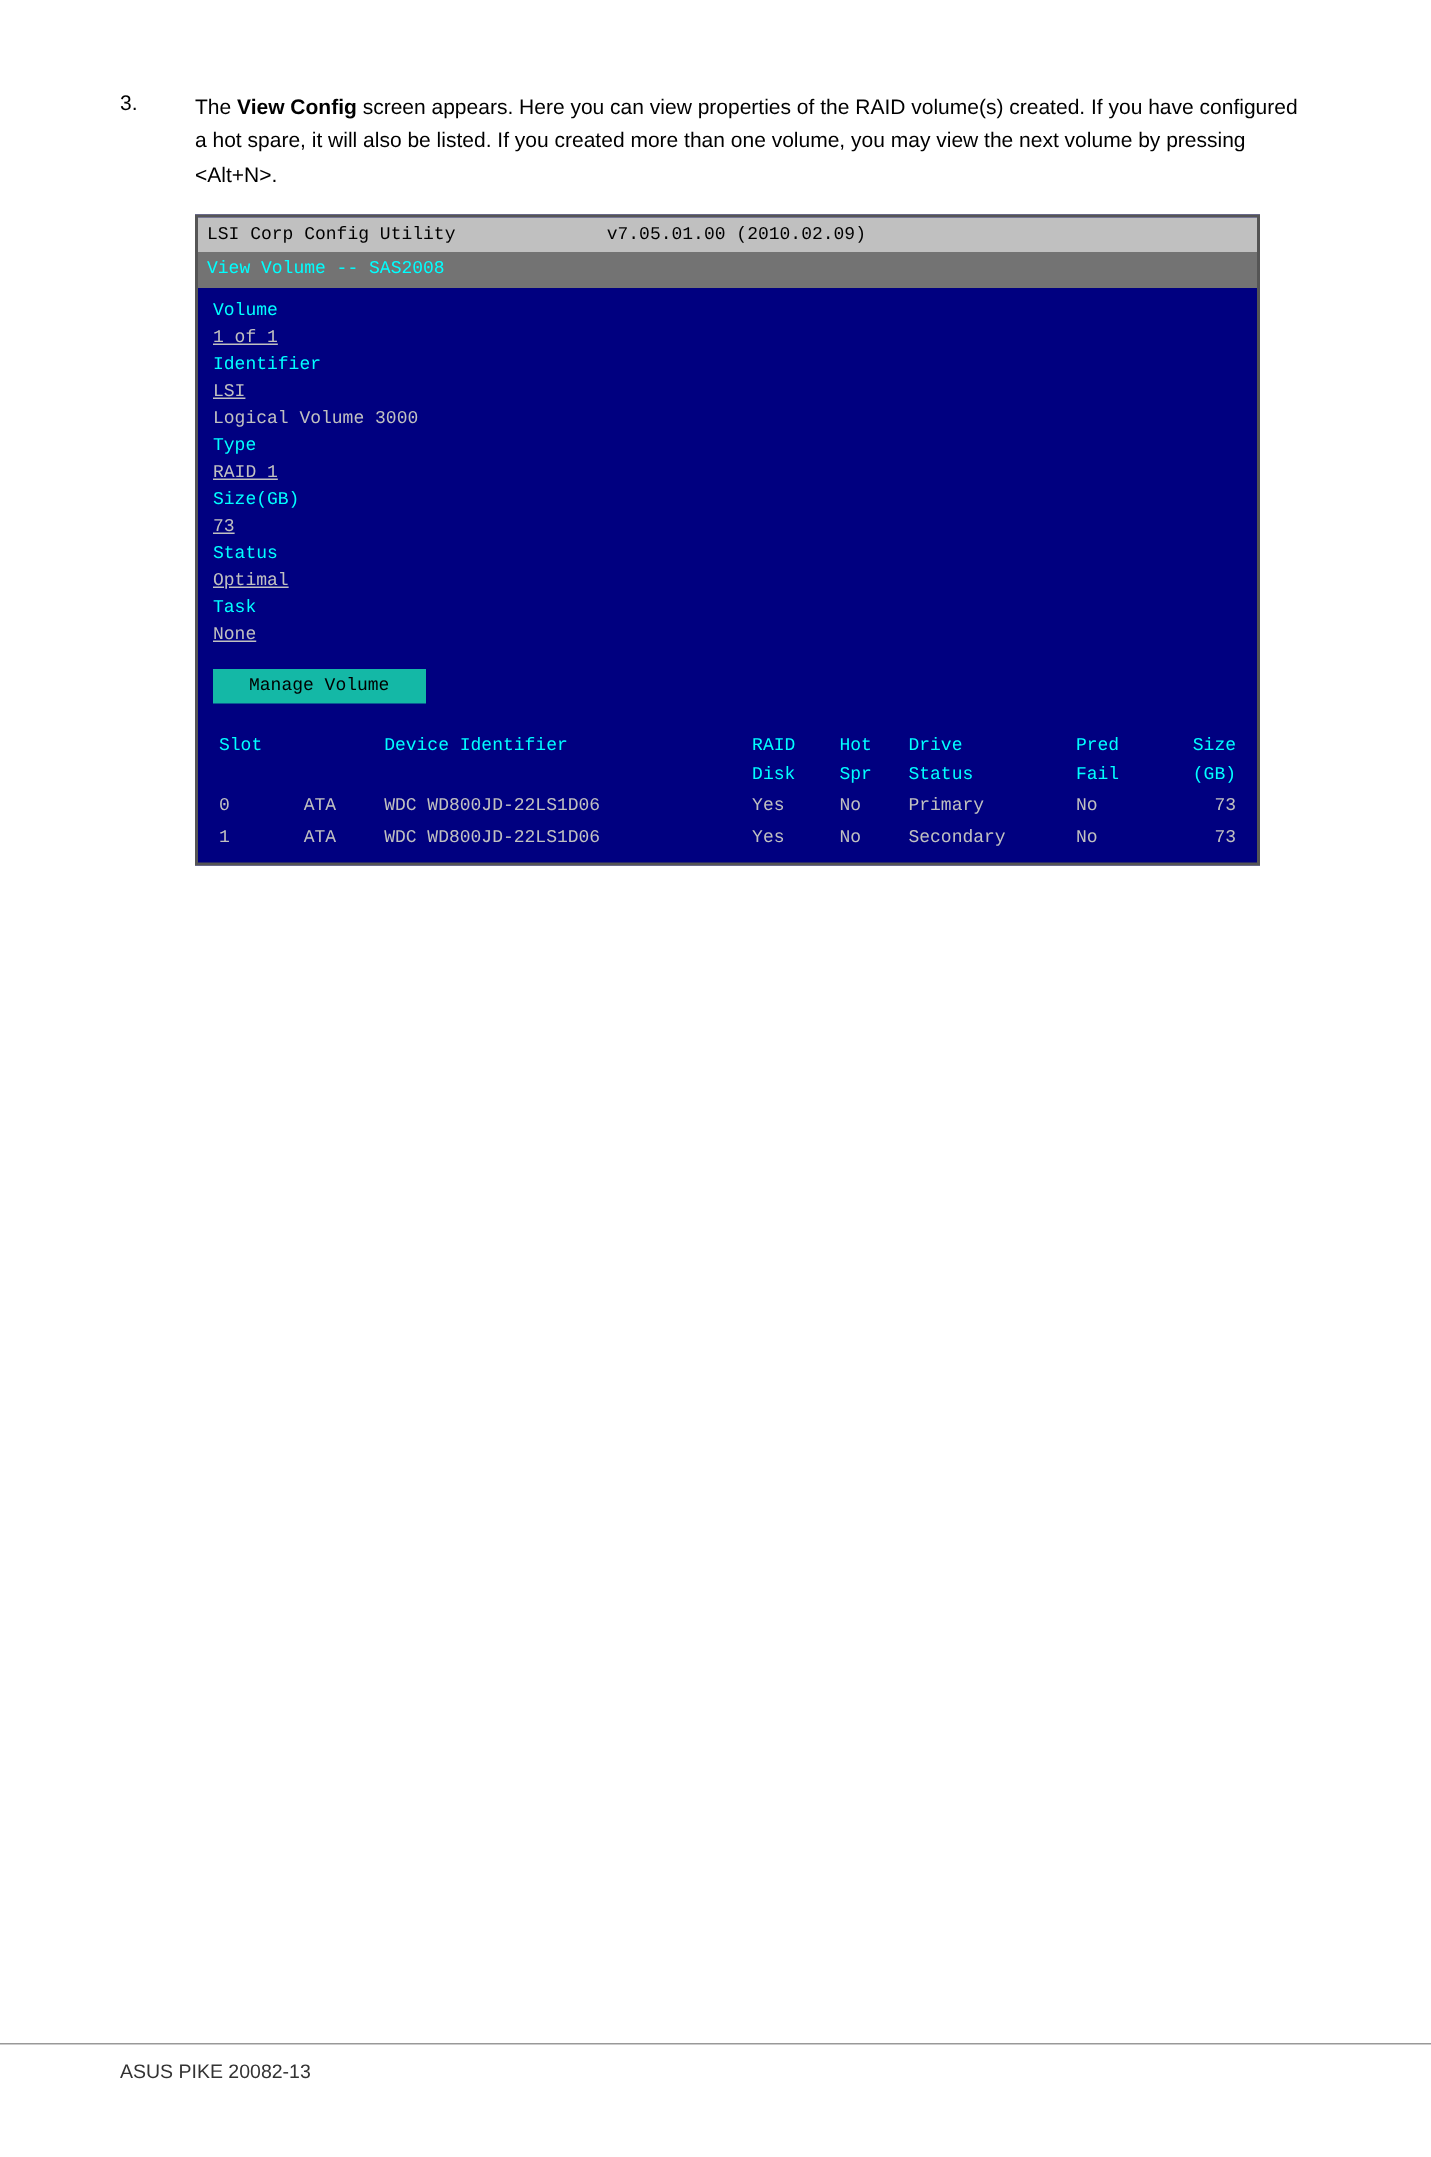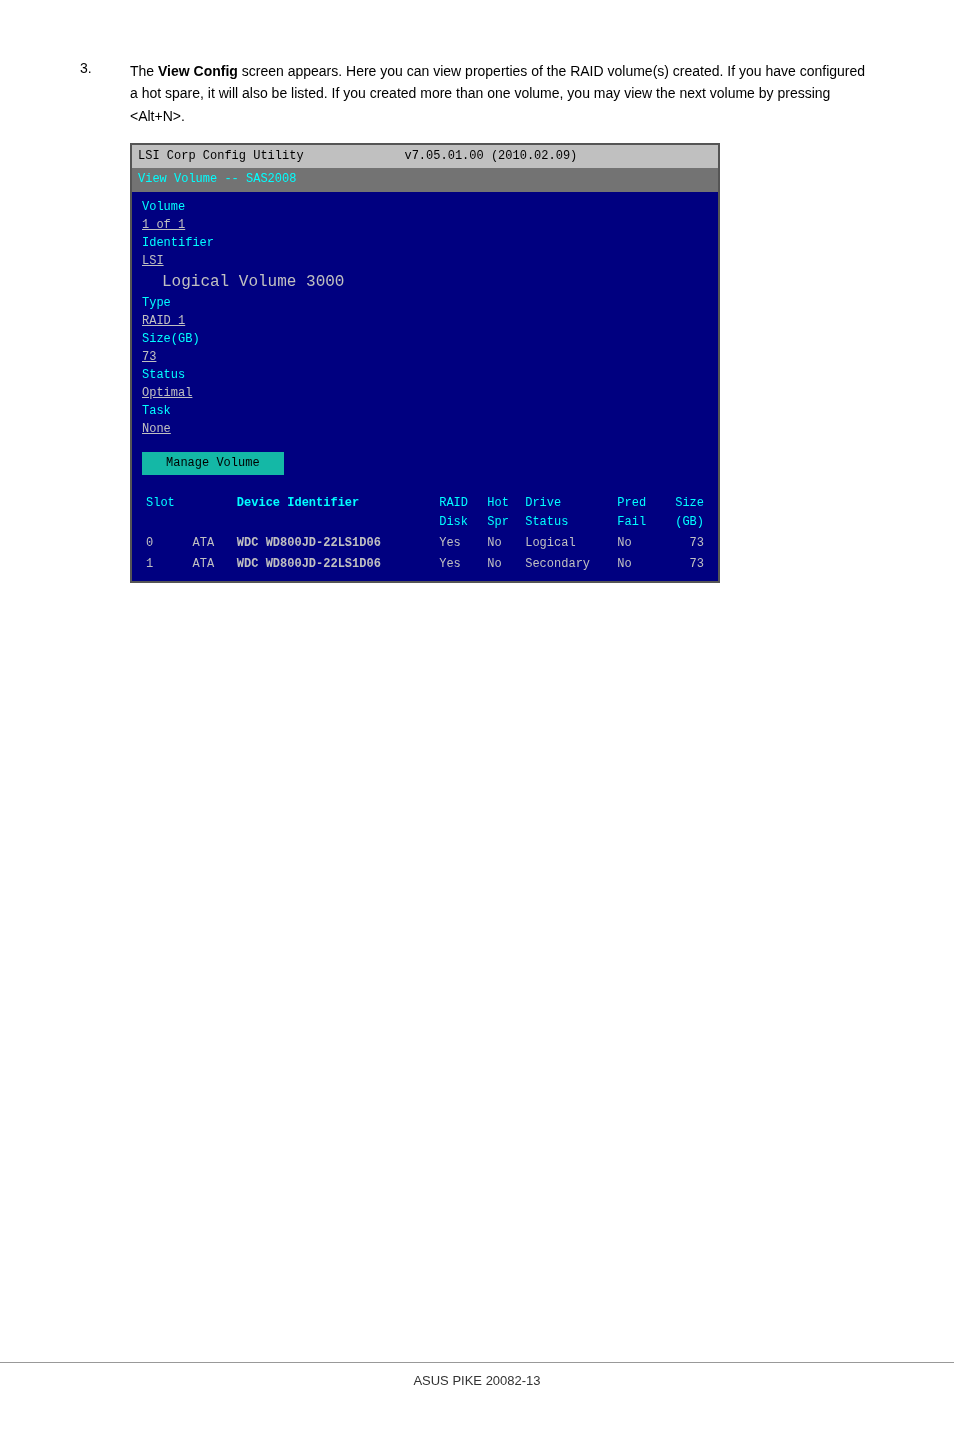--- a/index.html
+++ b/index.html
@@ -39,21 +39,21 @@
 
     
     .terminal {
       margin-top: 16px;
       border: 2px solid #555;
       background: #000080;
       color: #c0c0c0;
       font-family: 'Courier New', Courier, monospace;
       font-size: 12px;
       padding: 0;
-      width: 590px;
+      width: 710px;
     }
 
     .terminal-header {
       background: #c0c0c0;
       color: #000;
       padding: 2px 6px;
       font-family: 'Courier New', Courier, monospace;
       font-size: 12px;
       font-weight: normal;
     }
@@ -89,23 +89,22 @@
 
     .terminal-value {
       color: #c0c0c0;
       font-family: 'Courier New', Courier, monospace;
       font-size: 12px;
       text-decoration: underline;
     }
 
     .terminal-value-extra {
       color: #c0c0c0;
-      margin-left: 20px;
-      font-family: 'Courier New', Courier, monospace;
-      font-size: 16px;
+      font-family: 'Courier New', Courier, monospace;
+      font-size: 12px;
     }
 
     .manage-volume-btn {
       background: #14b8a6;
       color: #000;
       padding: 2px 24px;
       font-family: 'Courier New', Courier, monospace;
       font-size: 12px;
       margin: 6px 0;
       display: inline-block;
@@ -131,21 +130,21 @@
     .disk-table td {
       padding: 1px 4px;
       vertical-align: top;
       font-family: 'Courier New', Courier, monospace;
       font-size: 12px;
       margin-top: 11px;
     }
 
     .disk-table .col-slot { min-width: 35px; }
     .disk-table .col-type { min-width: 35px; }
-    .disk-table .col-device { min-width: 160px; font-weight: bold; }
+    .disk-table .col-device { min-width: 160px; }
     .disk-table .col-raid { min-width: 38px; }
     .disk-table .col-hot { min-width: 30px; }
     .disk-table .col-drive { min-width: 65px; }
     .disk-table .col-pred { min-width: 38px; }
     .disk-table .col-size { min-width: 35px; text-align: right; }
 
     .terminal-footer {
       background: #00007f;
       color: #c0c0c0;
       padding: 2px 6px;
@@ -161,21 +160,21 @@
 
     
     .page-footer {
       position: absolute;
       bottom: 40px;
       left: 0;
       right: 0;
       border-top: 1px solid #999;
       padding: 10px 80px;
       display: flex;
-      justify-content: center;
+      justify-content: flex-start;
       font-size: 13px;
       color: #333;
     }
 
     .cyan { color: #00ffff; }
   </style>
 </head>
 <body>
 
 <div class="page-content">
@@ -249,21 +248,21 @@
               <td class="col-drive cyan">Drive<br>Status</td>
               <td class="col-pred cyan">Pred<br>Fail</td>
               <td class="col-size cyan">Size<br>(GB)</td>
             </tr>
             <tr>
               <td class="col-slot">0</td>
               <td class="col-type">ATA</td>
               <td class="col-device">WDC WD800JD-22LS1D06</td>
               <td class="col-raid">Yes</td>
               <td class="col-hot">No</td>
-              <td class="col-drive">Logical</td>
+              <td class="col-drive">Primary</td>
               <td class="col-pred">No</td>
               <td class="col-size">73</td>
             </tr>
             <tr>
               <td class="col-slot">1</td>
               <td class="col-type">ATA</td>
               <td class="col-device">WDC WD800JD-22LS1D06</td>
               <td class="col-raid">Yes</td>
               <td class="col-hot">No</td>
               <td class="col-drive">Secondary</td>

